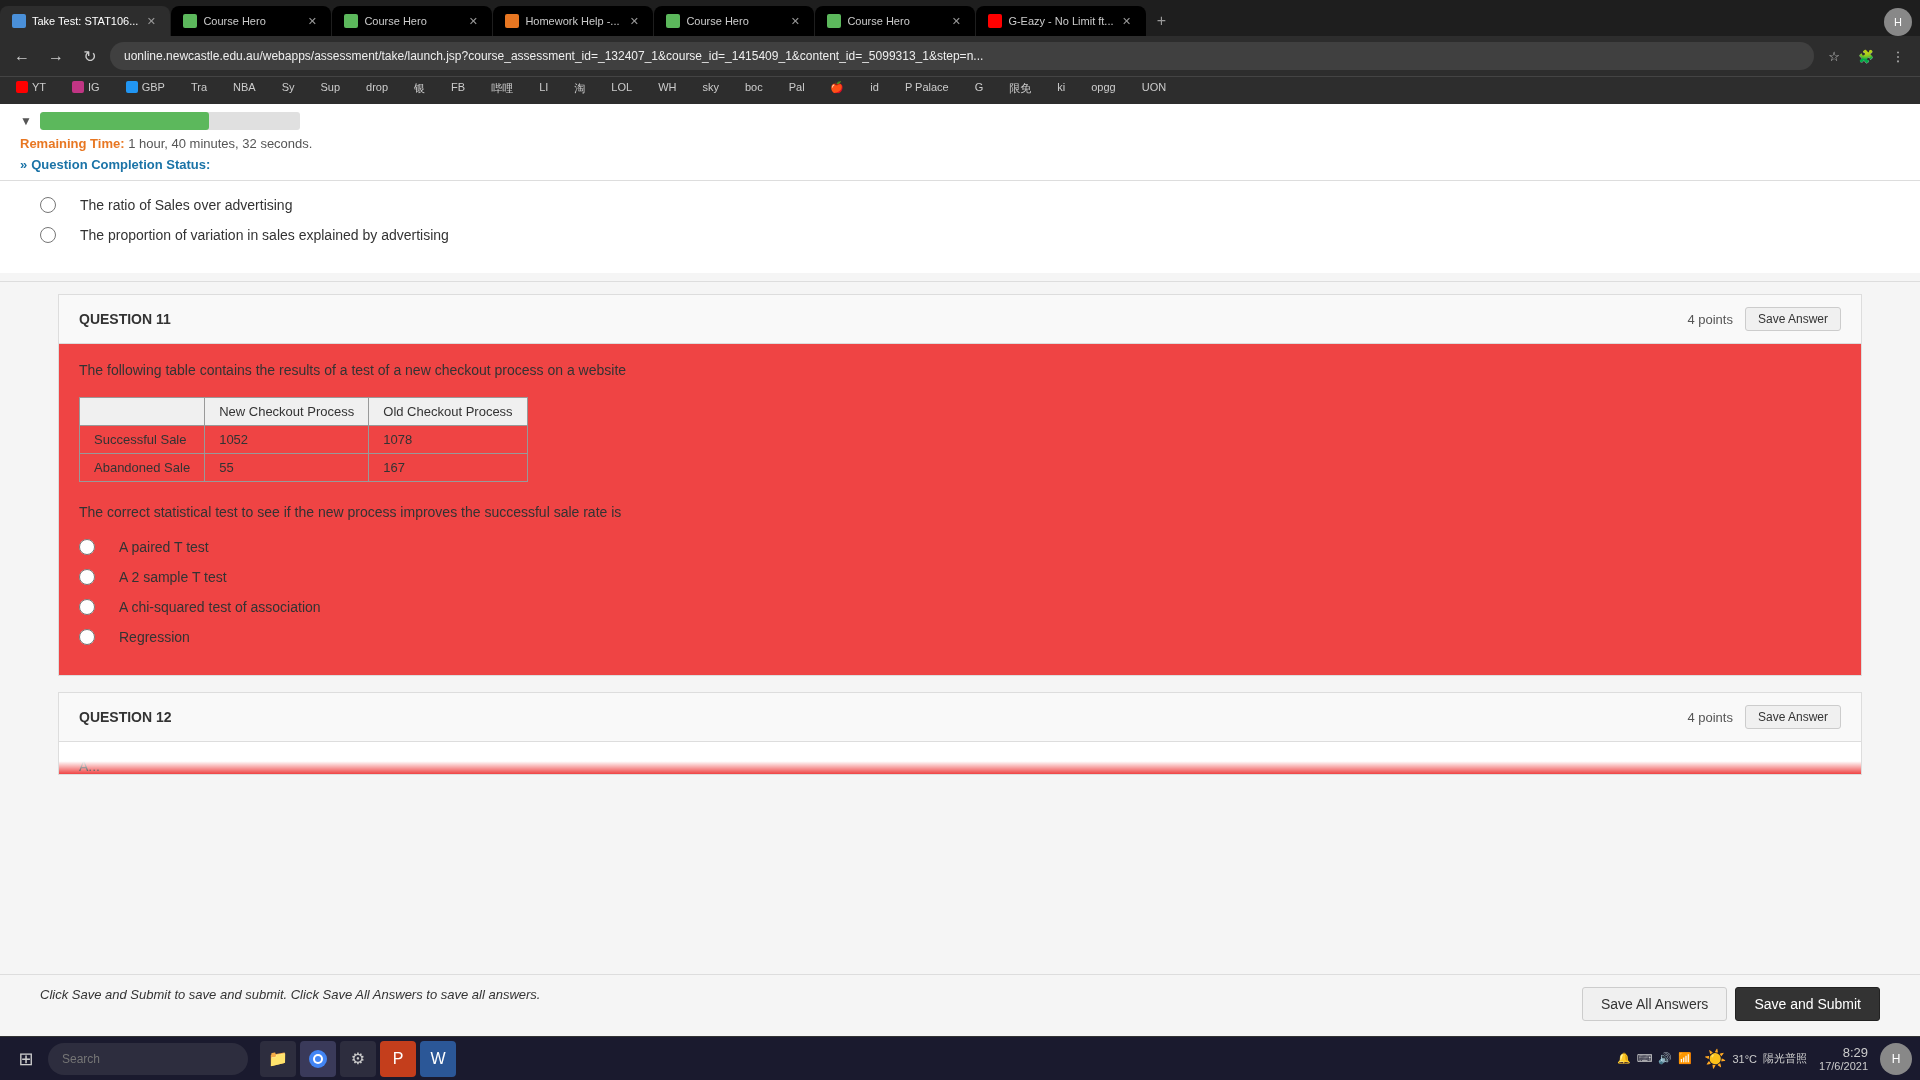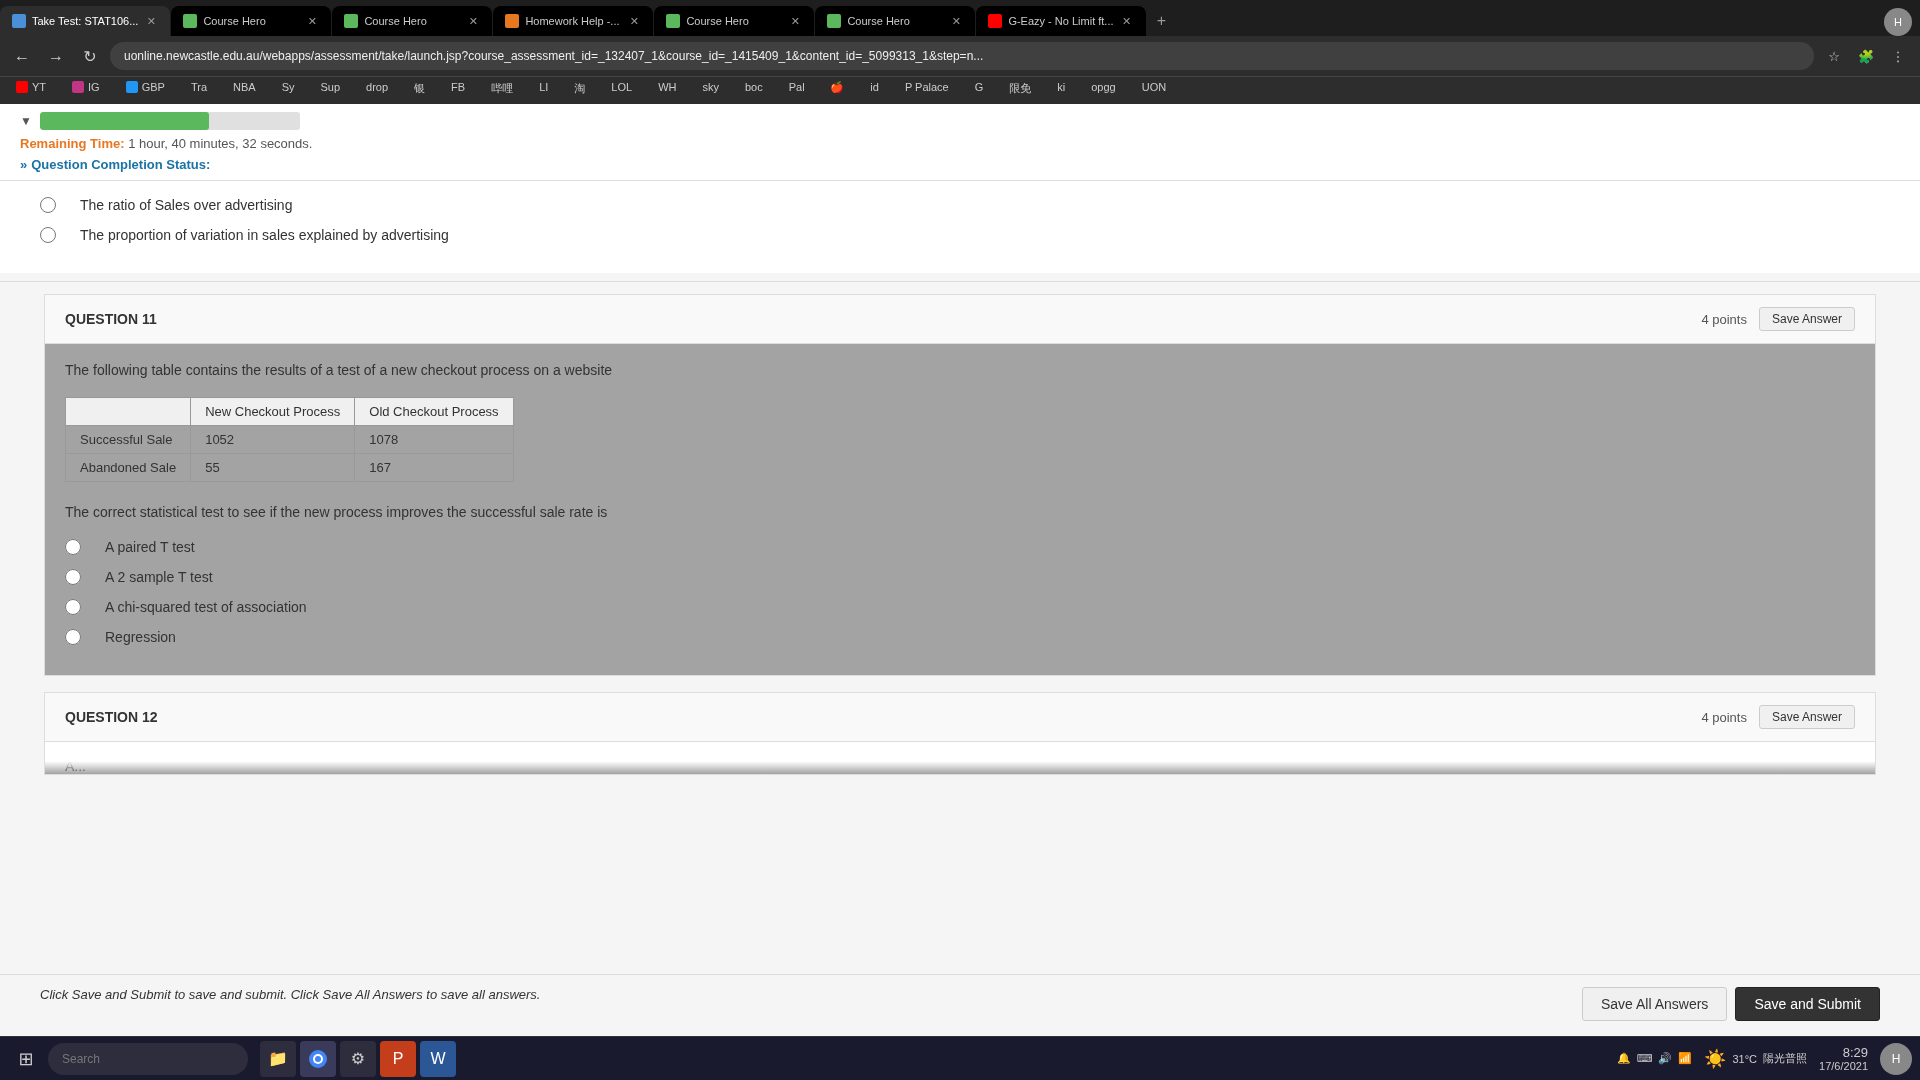--- a/index.html
+++ b/index.html
@@ -242,22 +242,22 @@
       color: #333;
     }
     .radio-option input[type="radio"] {
       width: 16px;
       height: 16px;
       cursor: pointer;
     }
 
     
     .question-block {
-      background: #a3a3a3;
-      margin: 12px 4px;
+      background: #ef4444;
+      margin: 12px 18px;
       border: 1px solid #ddd;
     }
     .question-header {
       display: flex;
       align-items: center;
       justify-content: space-between;
       padding: 12px 20px;
       border-bottom: 1px solid #ddd;
       background: #f9f9f9;
     }

